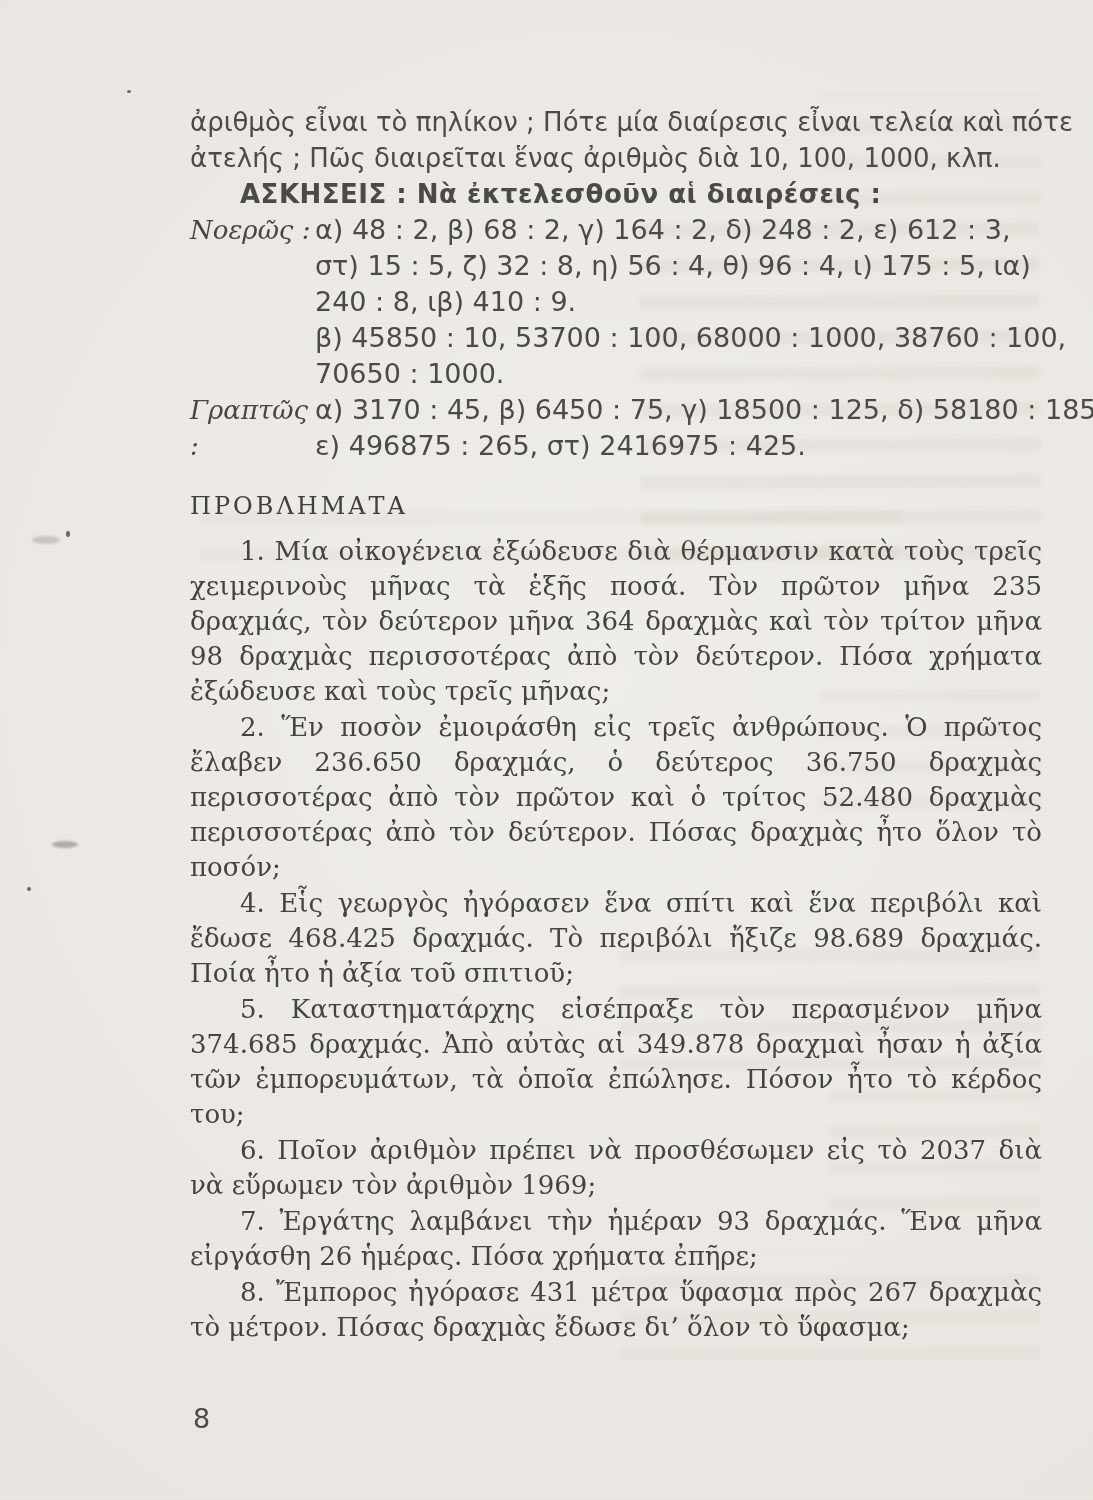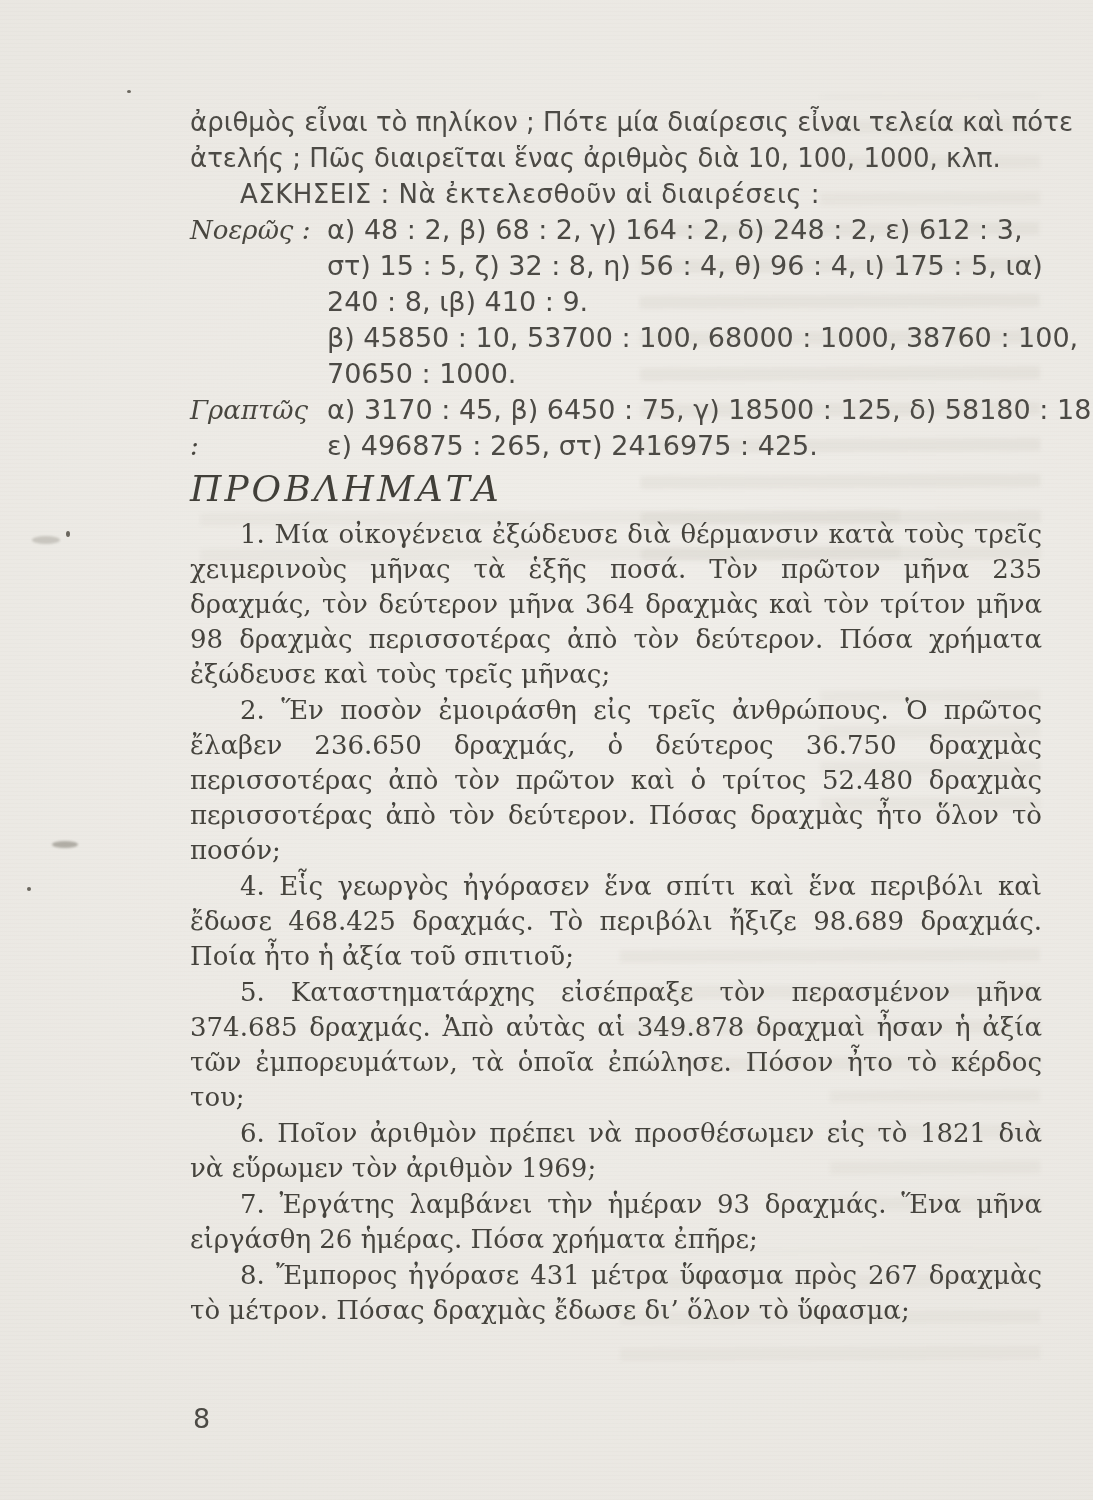--- a/index.html
+++ b/index.html
@@ -27,36 +27,35 @@
   }
   .speck{position:absolute;background:#6a665e;border-radius:50%;pointer-events:none;}
   .smudge{position:absolute;background:#8a867c;border-radius:50%;filter:blur(1px);
     pointer-events:none;}
 
   .content{position:absolute;left:190px;top:104px;width:852px;}
 
   
   .sans{font-family:"DejaVu Sans", sans-serif;color:#4c4a45;}
   .intro-line{font-size:26px;line-height:36px;white-space:nowrap;}
-  .ex-heading{font-size:26px;line-height:36px;padding-left:50px;letter-spacing:0.5px;white-space:nowrap;}
-  .ex-row{display:flex;align-items:flex-start;gap:12px;}
+  .ex-heading{font-size:26px;line-height:36px;padding-left:50px;letter-spacing:0.5px;white-space:nowrap;font-weight:bold;}
+  .ex-row{display:flex;align-items:flex-start;}
   .ex-label{
     width:125px;flex:0 0 125px;
     font-family:"DejaVu Serif", serif;font-style:italic;
     font-size:26px;line-height:36px;color:#48463f;
   }
   .ex-lines{flex:1;}
   .ex-line{font-size:27px;line-height:36px;white-space:nowrap;}
 
   
   .problems-heading{
-    margin-top:8px;
-    font-size:36px;line-height:34px;letter-spacing:3px;
+    margin-top:25px;
+    font-size:24px;line-height:34px;letter-spacing:3px;
     color:#413f39;
-    font-style:italic;
   }
   .problems{margin-top:11px;}
   .problem{
     margin:0 0 1px 0;
     font-size:26px;line-height:35px;
     text-align:justify;text-indent:50px;
     color:#45433d;
   }
   .page-number{
     position:absolute;left:193px;top:1403px;
@@ -109,20 +108,20 @@
       </div>
     </div>
 
     <div class="problems-heading">ΠΡΟΒΛΗΜΑΤΑ</div>
 
     <div class="problems">
       <p class="problem"><span>1.</span> <span>Μία οἰκογένεια ἐξώδευσε διὰ θέρμανσιν κατὰ τοὺς τρεῖς χειμερινοὺς μῆνας τὰ ἑξῆς ποσά. Τὸν πρῶτον μῆνα 235 δραχμάς, τὸν δεύτερον μῆνα 364 δραχμὰς καὶ τὸν τρίτον μῆνα 98 δραχμὰς περισσοτέρας ἀπὸ τὸν δεύτερον. Πόσα χρήματα ἐξώδευσε καὶ τοὺς τρεῖς μῆνας;</span></p>
       <p class="problem"><span>2.</span> <span>Ἕν ποσὸν ἐμοιράσθη εἰς τρεῖς ἀνθρώπους. Ὁ πρῶτος ἔλαβεν 236.650 δραχμάς, ὁ δεύτερος 36.750 δραχμὰς περισσοτέρας ἀπὸ τὸν πρῶτον καὶ ὁ τρίτος 52.480 δραχμὰς περισσοτέρας ἀπὸ τὸν δεύτερον. Πόσας δραχμὰς ἦτο ὅλον τὸ ποσόν;</span></p>
       <p class="problem"><span>4.</span> <span>Εἷς γεωργὸς ἠγόρασεν ἕνα σπίτι καὶ ἕνα περιβόλι καὶ ἔδωσε 468.425 δραχμάς. Τὸ περιβόλι ἤξιζε 98.689 δραχμάς. Ποία ἦτο ἡ ἀξία τοῦ σπιτιοῦ;</span></p>
       <p class="problem"><span>5.</span> <span>Καταστηματάρχης εἰσέπραξε τὸν περασμένον μῆνα 374.685 δραχμάς. Ἀπὸ αὐτὰς αἱ 349.878 δραχμαὶ ἦσαν ἡ ἀξία τῶν ἐμπορευμάτων, τὰ ὁποῖα ἐπώλησε. Πόσον ἦτο τὸ κέρδος του;</span></p>
-      <p class="problem"><span>6.</span> <span>Ποῖον ἀριθμὸν πρέπει νὰ προσθέσωμεν εἰς τὸ 1821 διὰ νὰ εὕρωμεν τὸν ἀριθμὸν 1969;</span></p>
+      <p class="problem"><span>6.</span> <span>Ποῖον ἀριθμὸν πρέπει νὰ προσθέσωμεν εἰς τὸ 2037 διὰ νὰ εὕρωμεν τὸν ἀριθμὸν 1969;</span></p>
       <p class="problem"><span>7.</span> <span>Ἐργάτης λαμβάνει τὴν ἡμέραν 93 δραχμάς. Ἕνα μῆνα εἰργάσθη 26 ἡμέρας. Πόσα χρήματα ἐπῆρε;</span></p>
       <p class="problem"><span>8.</span> <span>Ἔμπορος ἠγόρασε 431 μέτρα ὕφασμα πρὸς 267 δραχμὰς τὸ μέτρον. Πόσας δραχμὰς ἔδωσε δι’ ὅλον τὸ ὕφασμα;</span></p>
     </div>
   </div>
 
   <div class="page-number">8</div>
 </div>
 
 </body></html>

